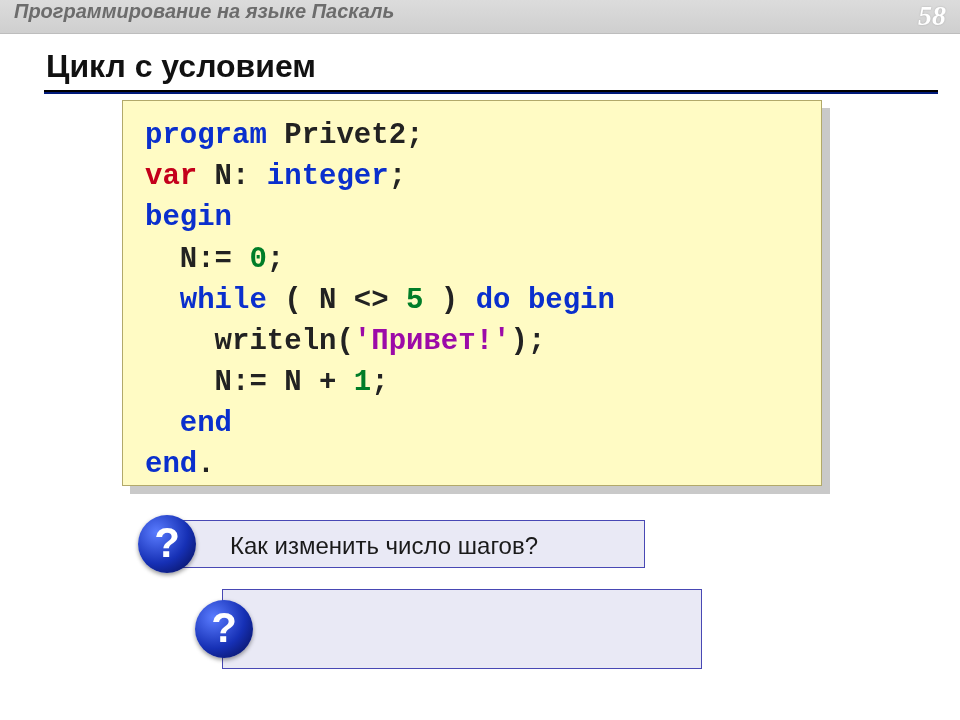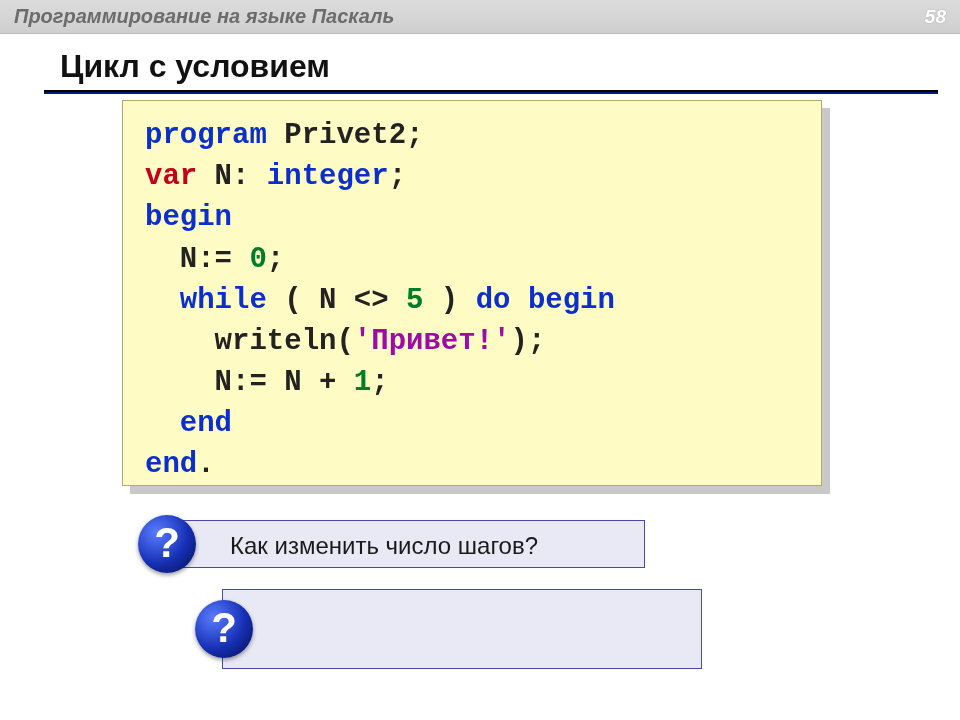--- a/index.html
+++ b/index.html
@@ -18,41 +18,42 @@
     box-sizing: border-box;
   }
   .topbar {
     position: absolute;
     left: 0; top: 0;
     width: 100%;
     height: 34px;
     background: linear-gradient(#dcdcdc, #cfcfcf);
     border-bottom: 1px solid #bdbdbd;
     display: flex;
-    align-items: center;
+    align-items: flex-start;
     padding: 0 14px;
     box-sizing: border-box;
   }
   .topbar .course {
     color: #6c6c6c;
     font-style: italic;
     font-size: 20px;
     font-weight: bold;
     flex: 1;
   }
   .topbar .pagenum {
     color: #fff;
     font-style: italic;
     font-weight: bold;
-    font-size: 19px;
+    font-size: 28px;
     text-shadow: 0 0 2px rgba(0,0,0,.2);
+    font-family: Liberation Serif, serif;
   }
   .title {
     position: absolute;
-    left: 60px;
+    left: 46px;
     top: 48px;
     font-size: 32px;
     font-weight: bold;
     color: #111;
   }
   .title-rule {
     position: absolute;
     left: 44px;
     right: 22px;
     top: 90px;

